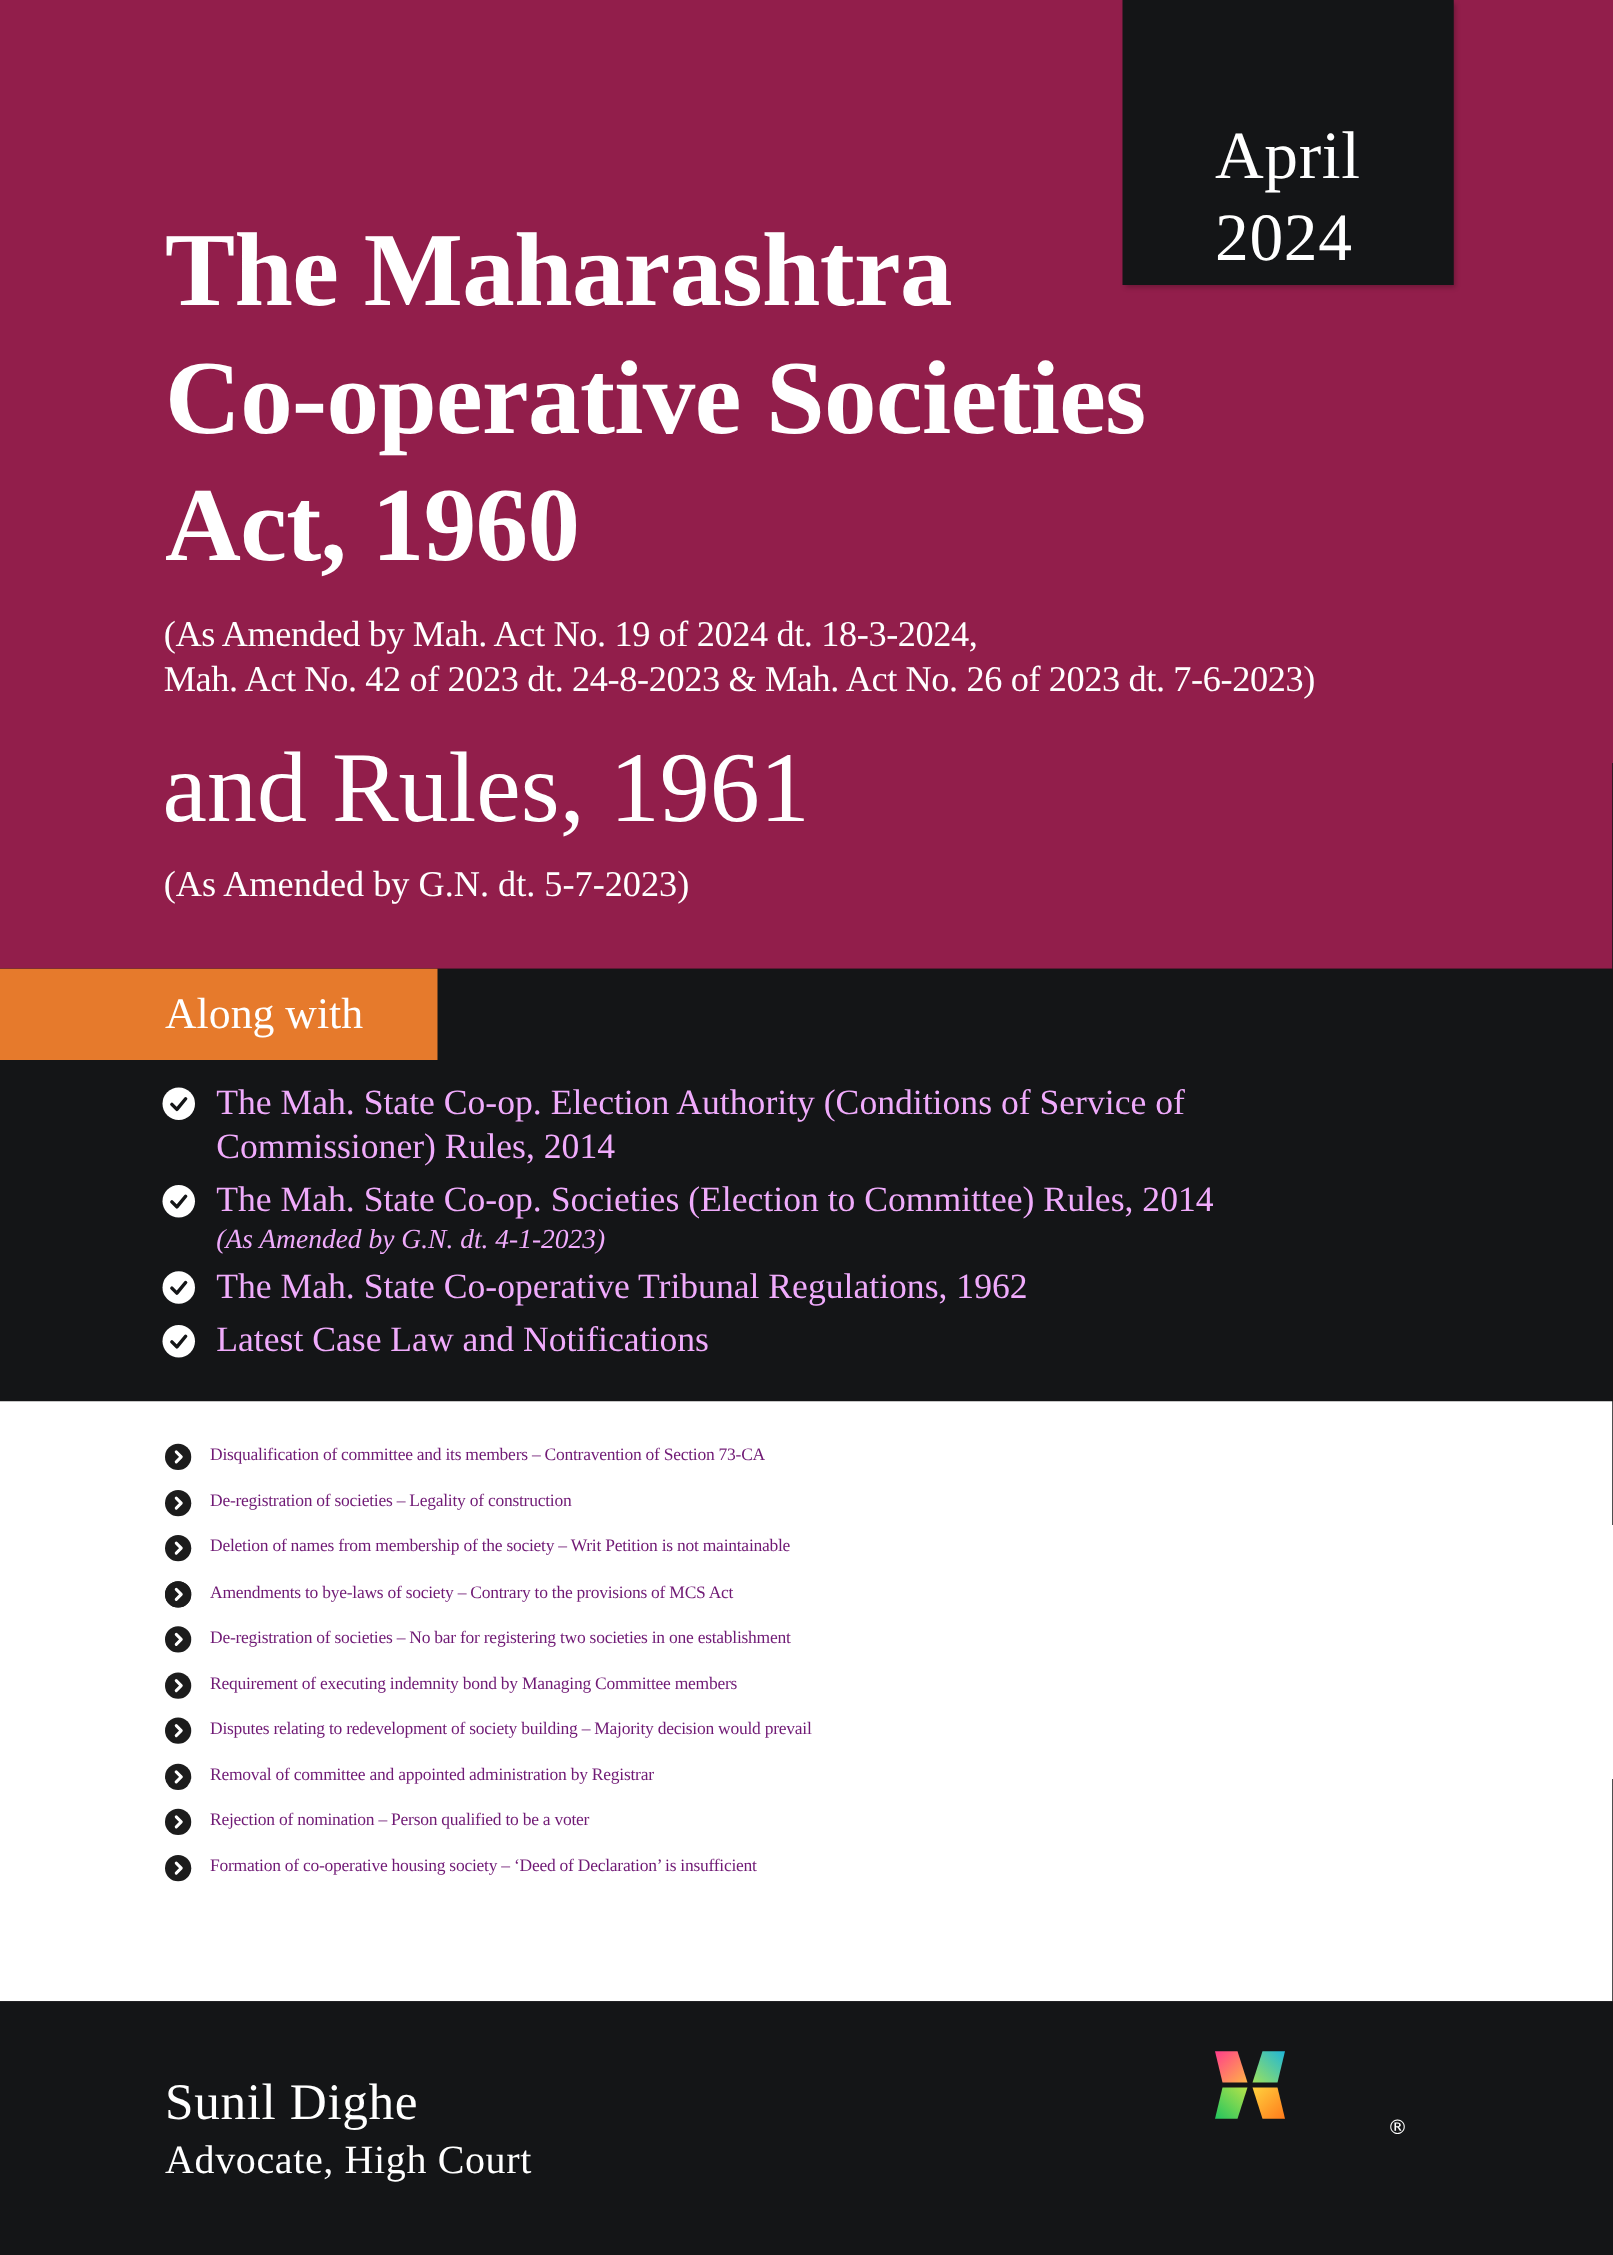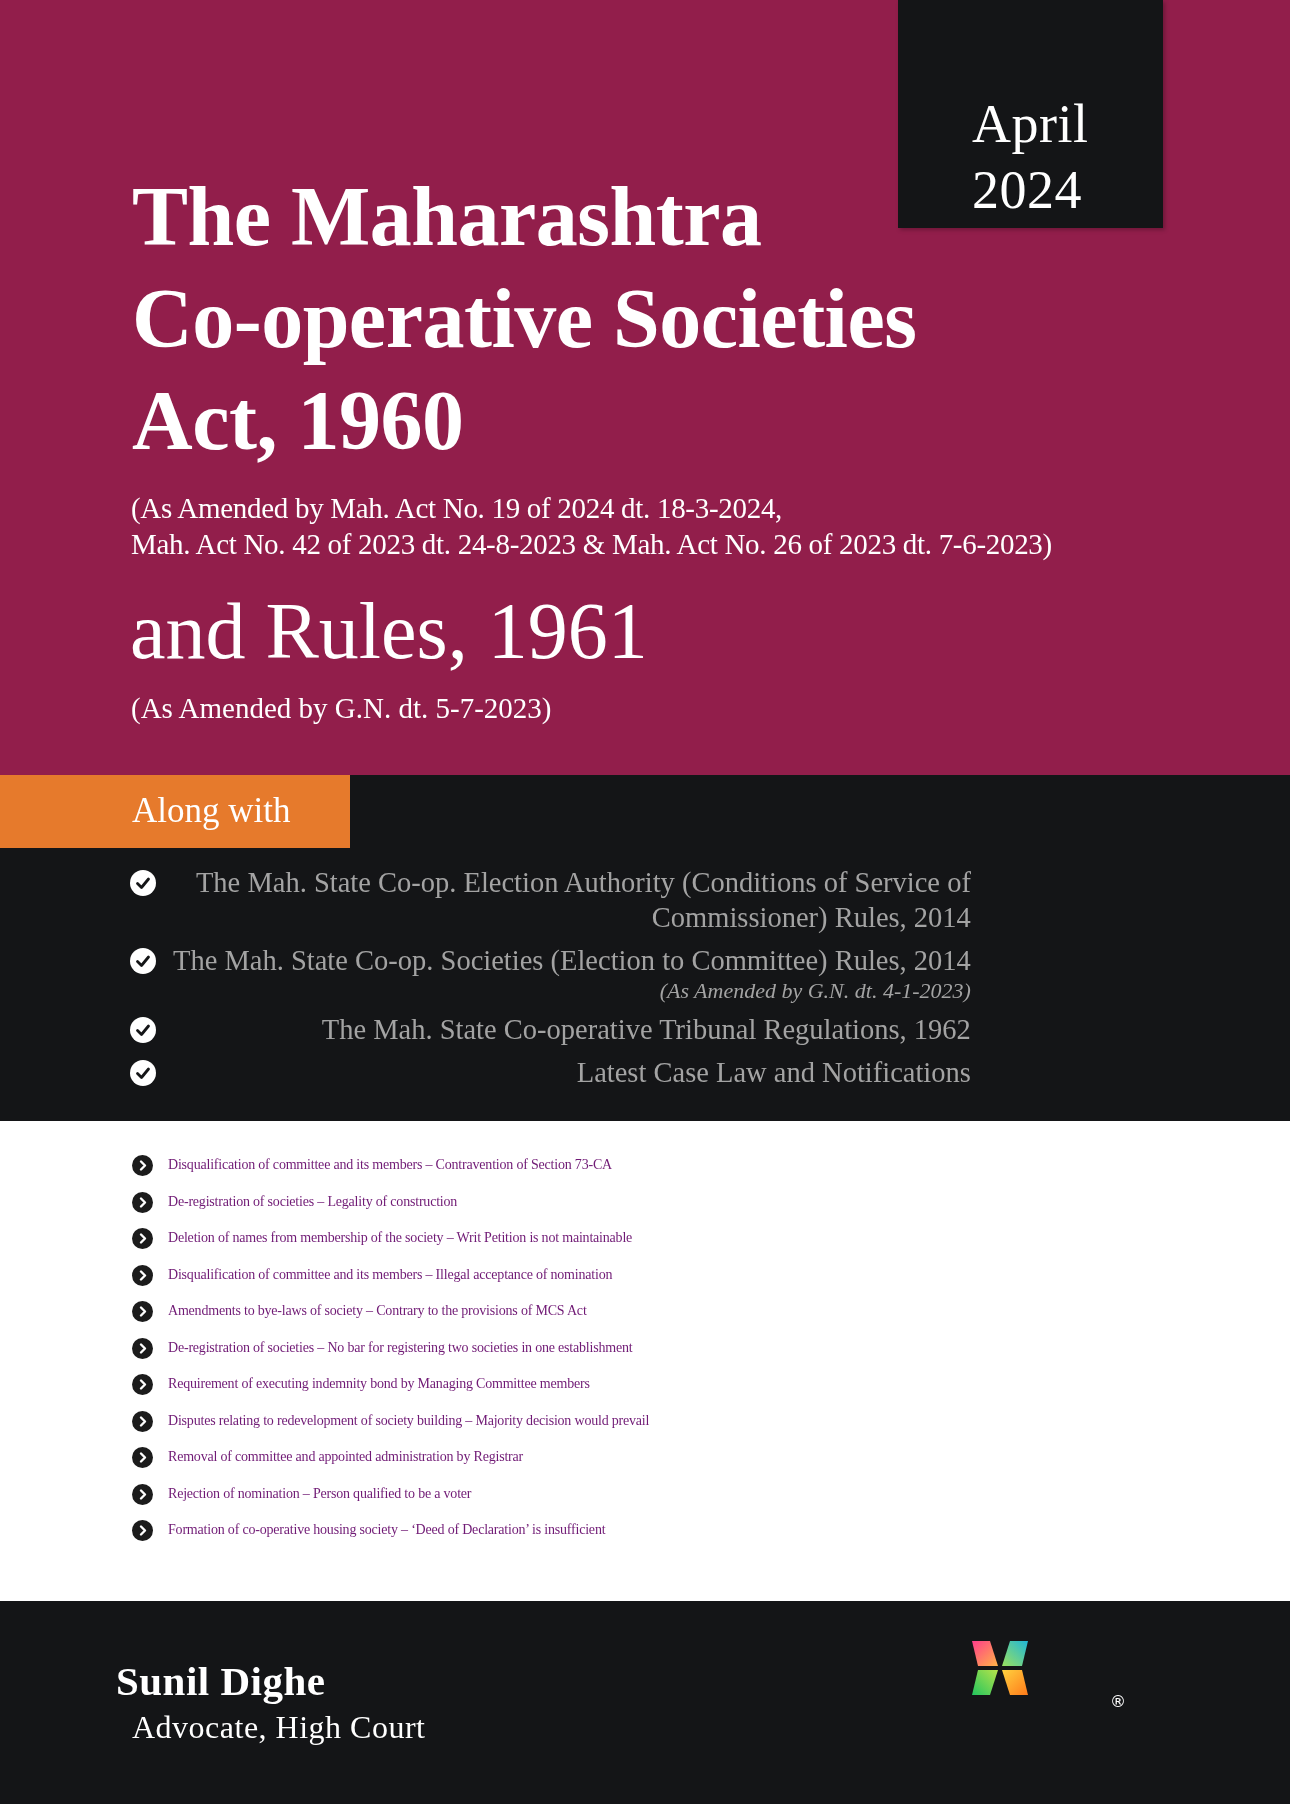--- a/index.html
+++ b/index.html
@@ -58,21 +58,21 @@
   }
   .along-tab {
     position: absolute; left: 0; top: 0; width: 350px; height: 73px;
     background: #E67A2C;
   }
   .along-tab span {
     position: absolute; left: 132px; top: 14px; color: #ffffff;
     font-size: 35px; line-height: 44px; white-space: nowrap;
   }
   .check-list { position: absolute; left: 130px; top: 90px; margin: 0; padding: 0; list-style: none; }
-  .check-list li { position: relative; padding-left: 43px; color: #a3a3a3; font-size: 28.5px; line-height: 35px; white-space: nowrap; text-align: right; }
+  .check-list li { position: relative; padding-left: 43px; color: #f0abfc; font-size: 28.5px; line-height: 35px; white-space: nowrap; }
   .check-list li + li { margin-top: 8px; }
   .check-list li .sub { display: block; font-style: italic; font-size: 22px; line-height: 26px; }
   .check-icon {
     position: absolute; left: 0; top: 5px; width: 26px; height: 26px;
     border-radius: 50%; background: #ffffff;
   }
   .check-icon svg { position: absolute; left: 0; top: 0; }
 
   
   .cases {
@@ -89,22 +89,22 @@
     border-radius: 50%; background: #1c1c1c;
   }
   .bullet-icon svg { position: absolute; left: 0; top: 0; }
 
   
   .footer {
     position: absolute; left: 0; top: 1601px; width: 1290px; height: 203px;
     background: #141517;
   }
   .author-name {
-    position: absolute; left: 116px; top: 56px; color: #ffffff;
-    font-size: 41px; line-height: 48px; white-space: nowrap; letter-spacing: 0.5px; font-weight: bold;
+    position: absolute; left: 132px; top: 56px; color: #ffffff;
+    font-size: 41px; line-height: 48px; white-space: nowrap; letter-spacing: 0.5px;
   }
   .author-role {
     position: absolute; left: 132px; top: 106px; color: #ffffff;
     font-size: 32px; line-height: 40px; white-space: nowrap; letter-spacing: 0.5px;
   }
   .logo { position: absolute; left: 866px; top: 38px; width: 270px; height: 110px; }
   .logo-mark { position: absolute; left: 104px; top: 0; width: 60px; height: 58px; }
   .logo-text {
     position: absolute; left: 4px; top: 52px; color: #ffffff;
     font-family: "DejaVu Sans", "Liberation Sans", sans-serif;
@@ -198,21 +198,21 @@
           </span><span>De-registration of societies – Legality of construction</span></li>
       <li><span class="bullet-icon">
             <svg width="21" height="21" viewBox="0 0 21 21">
               <path d="M9 6.5 L13 10.5 L9 14.5" fill="none" stroke="#fff" stroke-width="2.4" stroke-linecap="round" stroke-linejoin="round"></path>
             </svg>
           </span><span>Deletion of names from membership of the society – Writ Petition is not maintainable</span></li>
       <li><span class="bullet-icon">
             <svg width="21" height="21" viewBox="0 0 21 21">
               <path d="M9 6.5 L13 10.5 L9 14.5" fill="none" stroke="#fff" stroke-width="2.4" stroke-linecap="round" stroke-linejoin="round"></path>
             </svg>
-          </span><span>Disqualification of committee and its members – Illegal acceptance of nomination</span></li>
+          </span></li>
       <li><span class="bullet-icon">
             <svg width="21" height="21" viewBox="0 0 21 21">
               <path d="M9 6.5 L13 10.5 L9 14.5" fill="none" stroke="#fff" stroke-width="2.4" stroke-linecap="round" stroke-linejoin="round"></path>
             </svg>
           </span><span>Amendments to bye-laws of society – Contrary to the provisions of MCS Act</span></li>
       <li><span class="bullet-icon">
             <svg width="21" height="21" viewBox="0 0 21 21">
               <path d="M9 6.5 L13 10.5 L9 14.5" fill="none" stroke="#fff" stroke-width="2.4" stroke-linecap="round" stroke-linejoin="round"></path>
             </svg>
           </span><span>De-registration of societies – No bar for registering two societies in one establishment</span></li>

